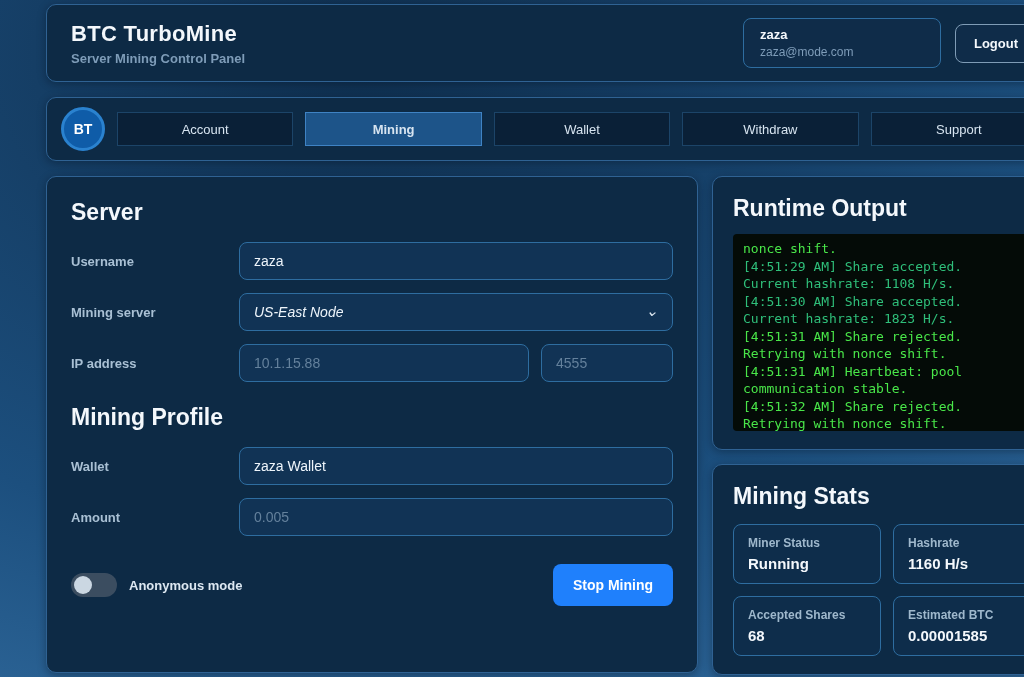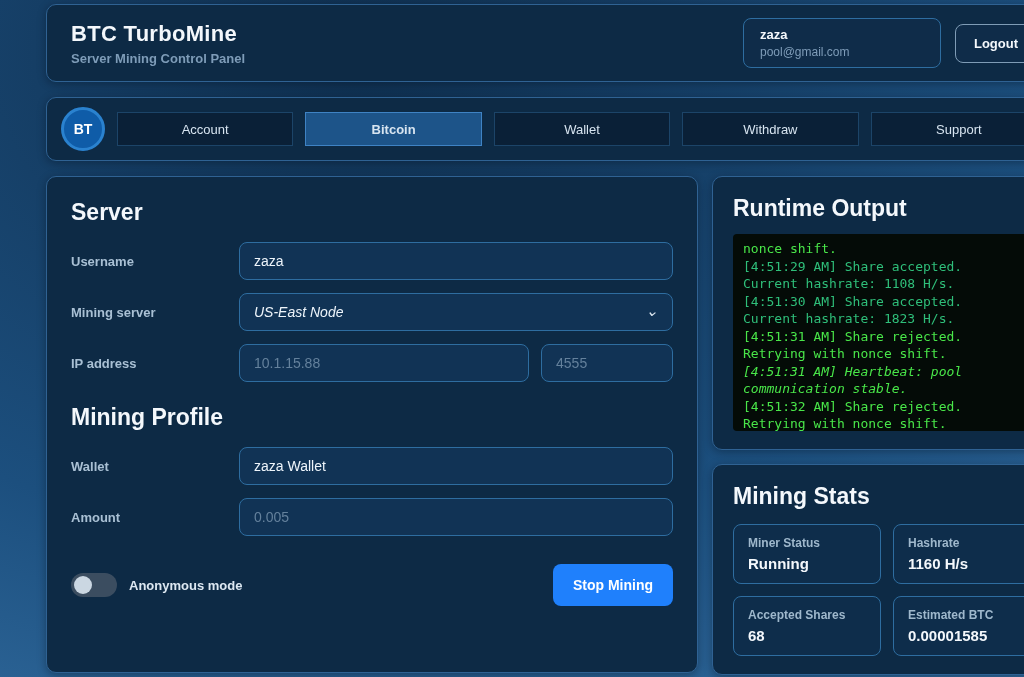--- a/index.html
+++ b/index.html
@@ -82,21 +82,21 @@
   .runtime-panel { height: 274px; padding: 18px 20px; display: flex; flex-direction: column; }
   .runtime-panel .section-title { margin-bottom: 12px; }
   .terminal { flex: 1; background: #040b07; border-radius: 4px; display: flex; overflow: hidden; }
   .term-lines {
     flex: 1; padding: 6px 6px 6px 10px; overflow: hidden;
     font-family: "DejaVu Sans Mono", monospace; font-size: 13px; line-height: 17.5px;
   }
   .term-line { word-wrap: break-word; }
   .term-line.accept { color: #2fbf7a; }
   .term-line.reject { color: #49e649; }
-  .term-line.info { color: #49e649; font-style: italic; }
+  .term-line.info { color: #49e649; }
 
   .term-scrollbar { width: 15px; flex: none; background: #cdd6dd; display: flex; flex-direction: column; }
   .sb-btn { height: 15px; display: flex; align-items: center; justify-content: center; font-size: 7px; color: #3a4650; cursor: pointer; }
   .sb-track { flex: 1; position: relative; }
   .sb-thumb { position: absolute; top: 3px; left: 2px; right: 2px; height: 72px; border-radius: 2px; background: #8fa0ad; }
 
   
   .stats-panel { flex: 1; padding: 18px 20px; }
   .stats-panel .section-title { margin-bottom: 14px; }
   .stats-grid { display: grid; grid-template-columns: 1fr 1fr; gap: 12px; }
@@ -110,30 +110,30 @@
 <div class="page">
 
   <div class="panel header">
     <div>
       <div class="app-title">BTC TurboMine</div>
       <div class="app-subtitle">Server Mining Control Panel</div>
     </div>
     <div class="header-right">
       <div class="user-card">
         <div class="user-name">zaza</div>
-        <div class="user-email">pool@gmail.com</div>
+        <div class="user-email">zaza@mode.com</div>
       </div>
       <button class="logout-btn">Logout</button>
     </div>
   </div>
 
   <div class="panel nav">
     <div class="bt-badge">BT</div>
     <div class="tab">Account</div>
-    <div class="tab active">Bitcoin</div>
+    <div class="tab active">Mining</div>
     <div class="tab">Wallet</div>
     <div class="tab">Withdraw</div>
     <div class="tab">Support</div>
   </div>
 
   <div class="main">
 
     <div class="panel left-panel">
       <div class="section-title">Server</div>
 

